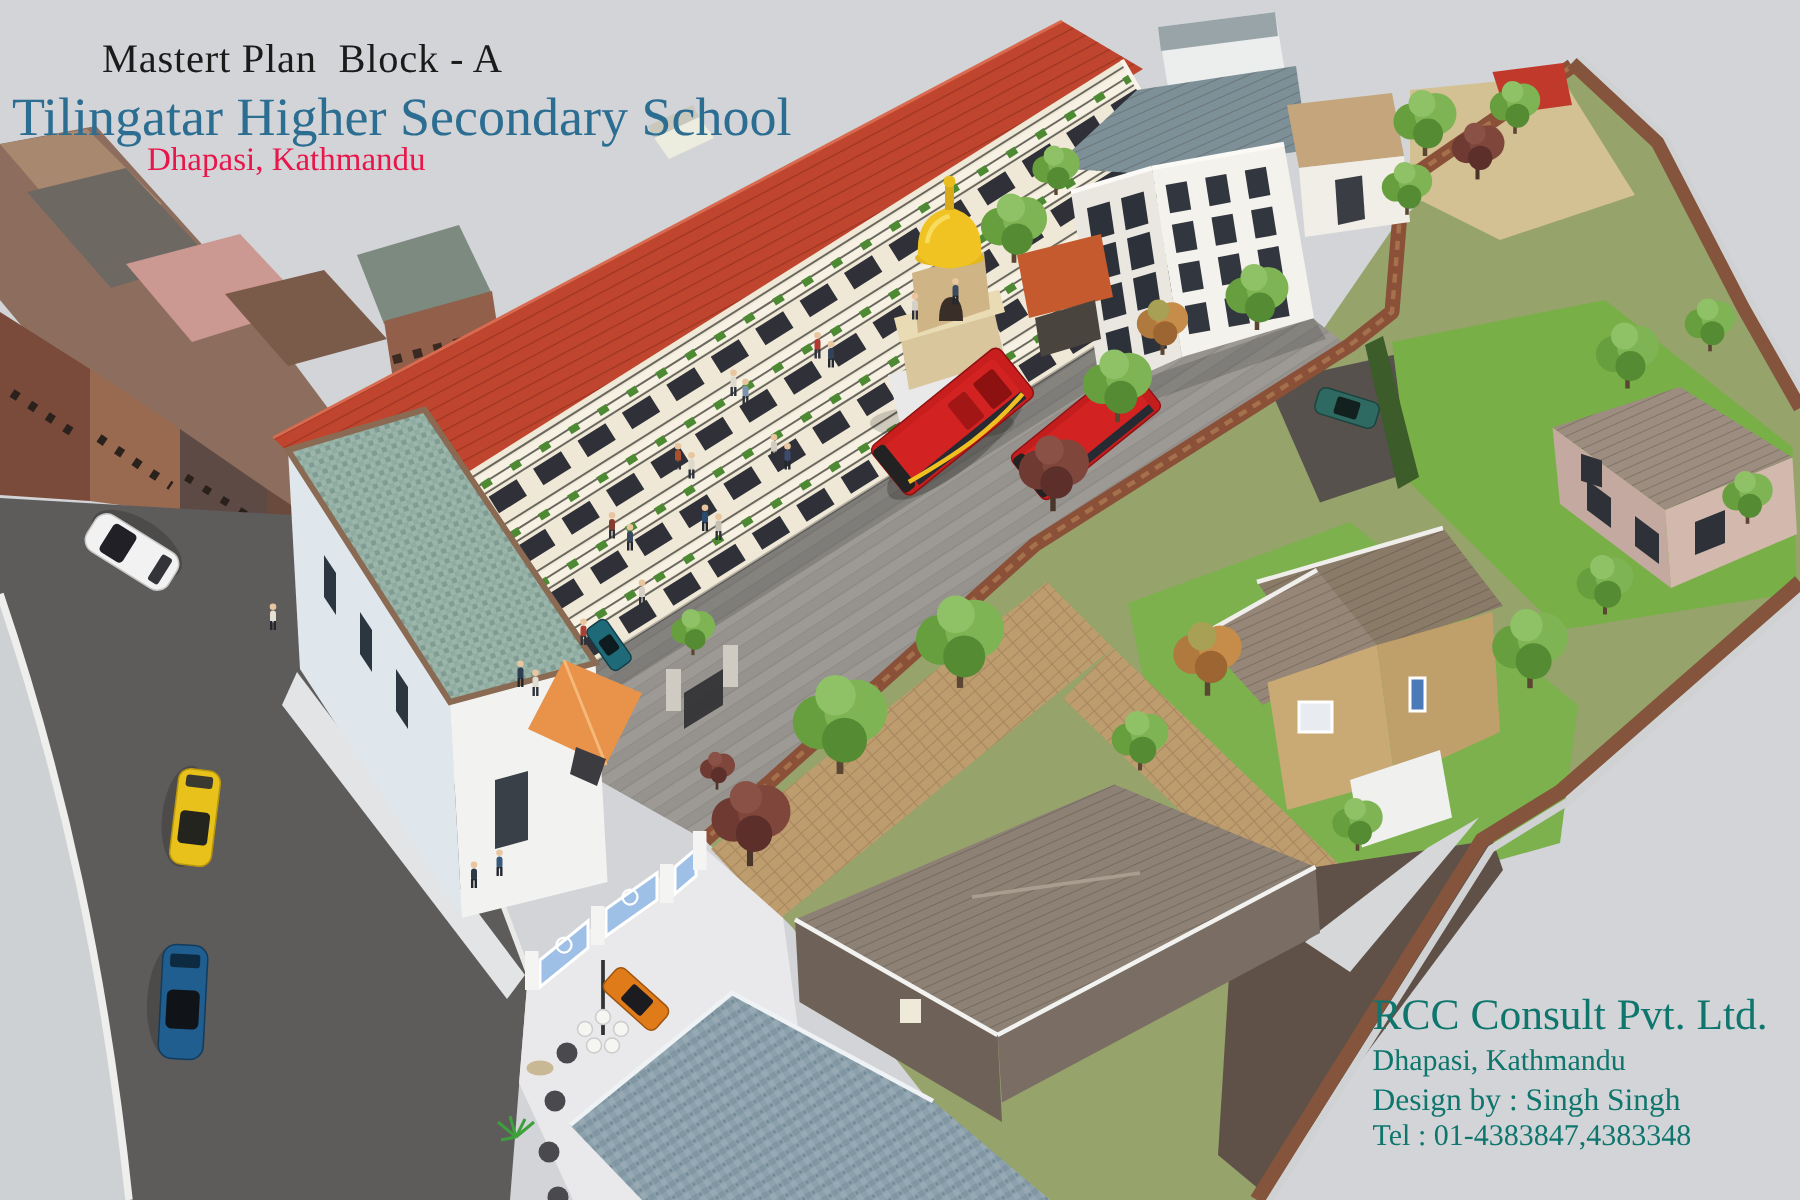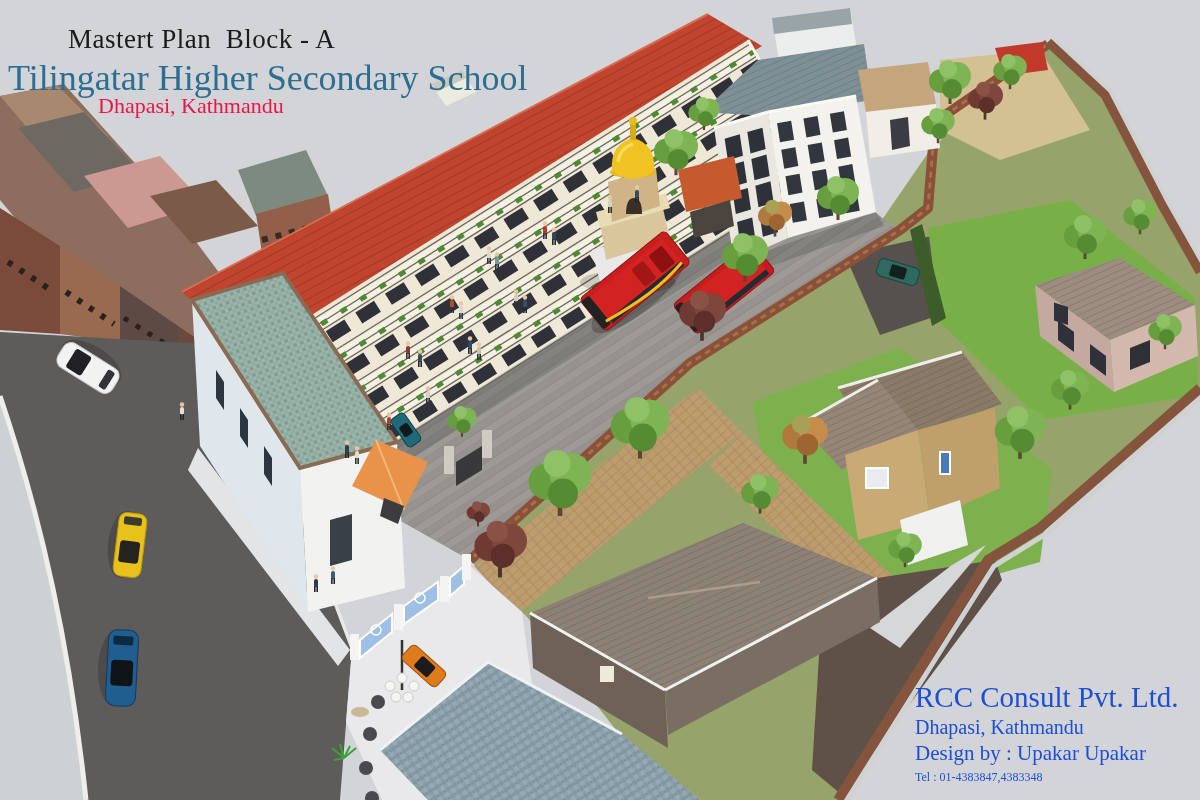--- a/index.html
+++ b/index.html
@@ -3,25 +3,25 @@
 <meta charset="utf-8">
 <style>
   html,body{margin:0;padding:0;background:#d2d4d7;}
   .stage{position:relative;width:1200px;height:800px;overflow:hidden;background:#d2d4d7;
          font-family:"Liberation Serif", serif;}
   .stage svg{position:absolute;left:0;top:0;}
   .txt{position:absolute;white-space:pre;}
   .t1{left:68px;top:24px;font-size:27px;color:#1b1b1b;letter-spacing:.5px;}
   .t2{left:8px;top:57px;font-size:36px;color:#2c6d92;}
   .t3{left:98px;top:93px;font-size:22px;color:#e8164b;}
-  .credits{position:absolute;left:915px;top:682px;color:#1d4ed8;}
+  .credits{position:absolute;left:915px;top:662px;color:#0f766e;}
   .credits .company{font-size:29px;line-height:31px;}
   .credits .loc{font-size:20px;line-height:24px;margin-top:2px;}
   .credits .des{font-size:21px;line-height:25px;margin-top:2px;}
-  .credits .tel{font-size:12px;line-height:20px;margin-top:1px;}
+  .credits .tel{font-size:20px;line-height:20px;margin-top:1px;}
 </style>
 </head>
 <body>
 
 <div class="stage">
 <svg width="1200" height="800" viewBox="0 0 1200 800">
   <defs>
     <pattern id="pav" width="15" height="15" patternUnits="userSpaceOnUse" patternTransform="rotate(-33)">
       <rect width="15" height="15" fill="#9d9a95"></rect>
           <rect width="15" height="7.5" fill="#96938f"></rect>
@@ -539,16 +539,16 @@
   </g>
 </svg>
 
 <div class="txt t1">Mastert Plan  Block - A</div>
 <div class="txt t2">Tilingatar Higher Secondary School</div>
 <div class="txt t3">Dhapasi, Kathmandu</div>
 
 <div class="credits">
   <div class="company">RCC Consult Pvt. Ltd.</div>
   <div class="loc">Dhapasi, Kathmandu</div>
-  <div class="des">Design by : Upakar Upakar</div>
+  <div class="des">Design by : Singh Singh</div>
   <div class="tel">Tel : 01-4383847,4383348</div>
 </div>
 </div>
 
 </body></html>

